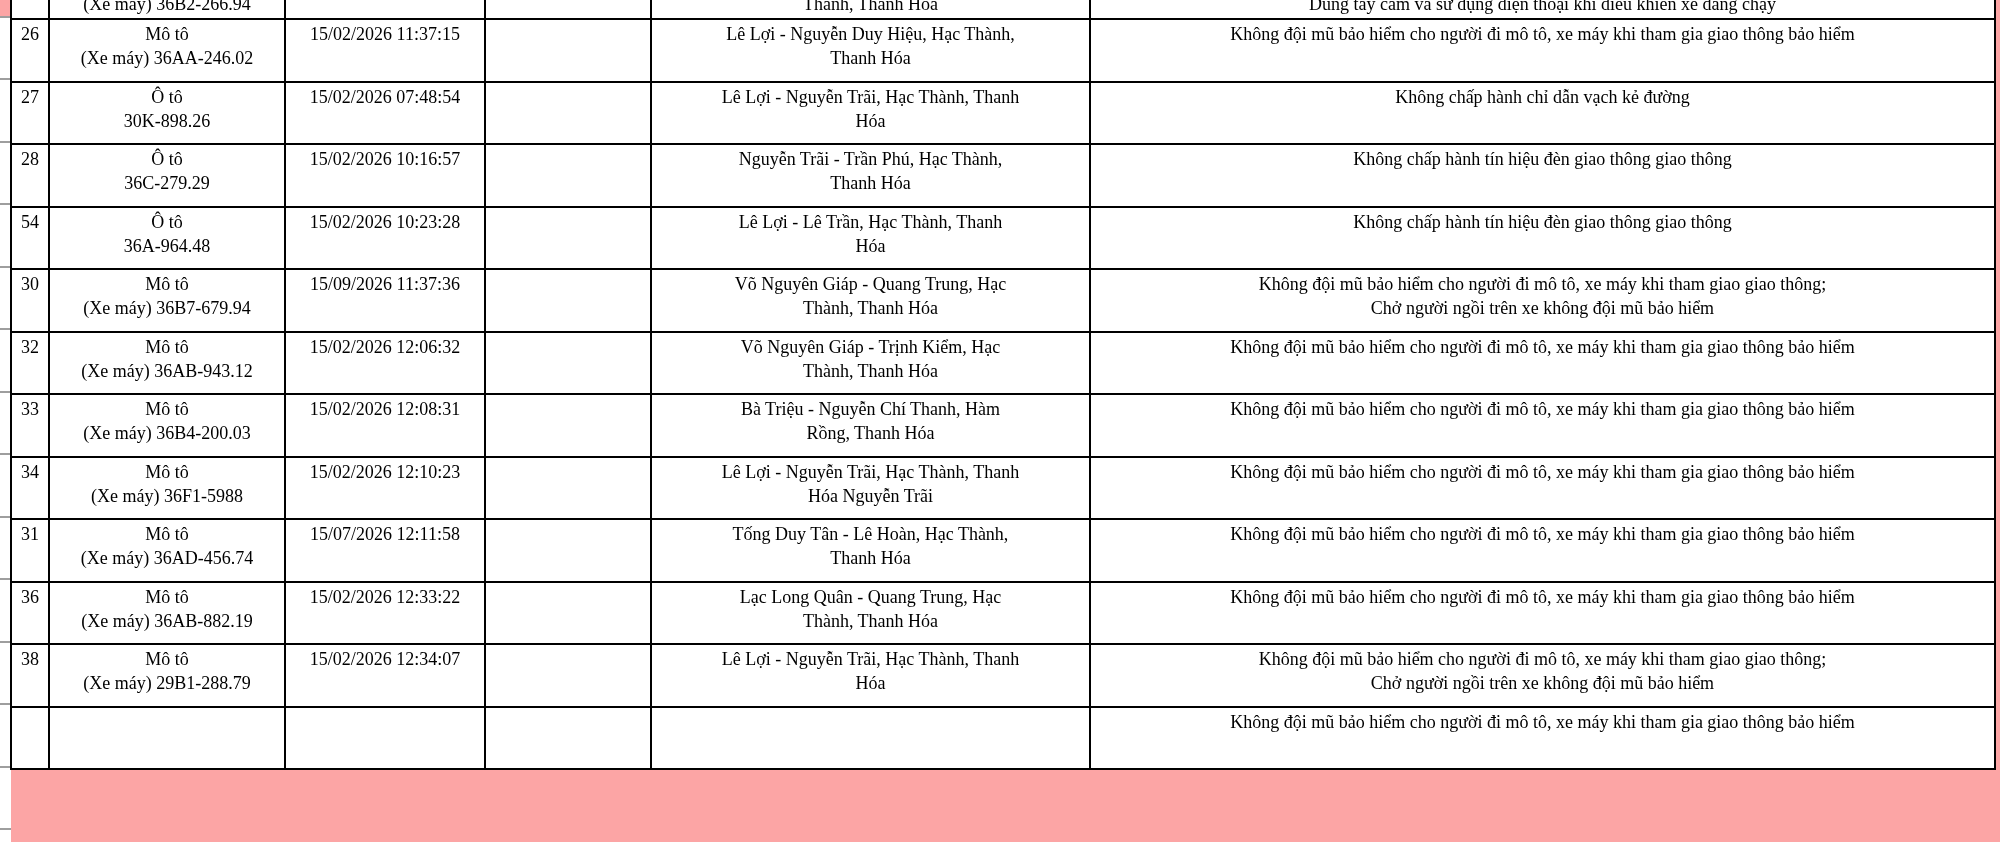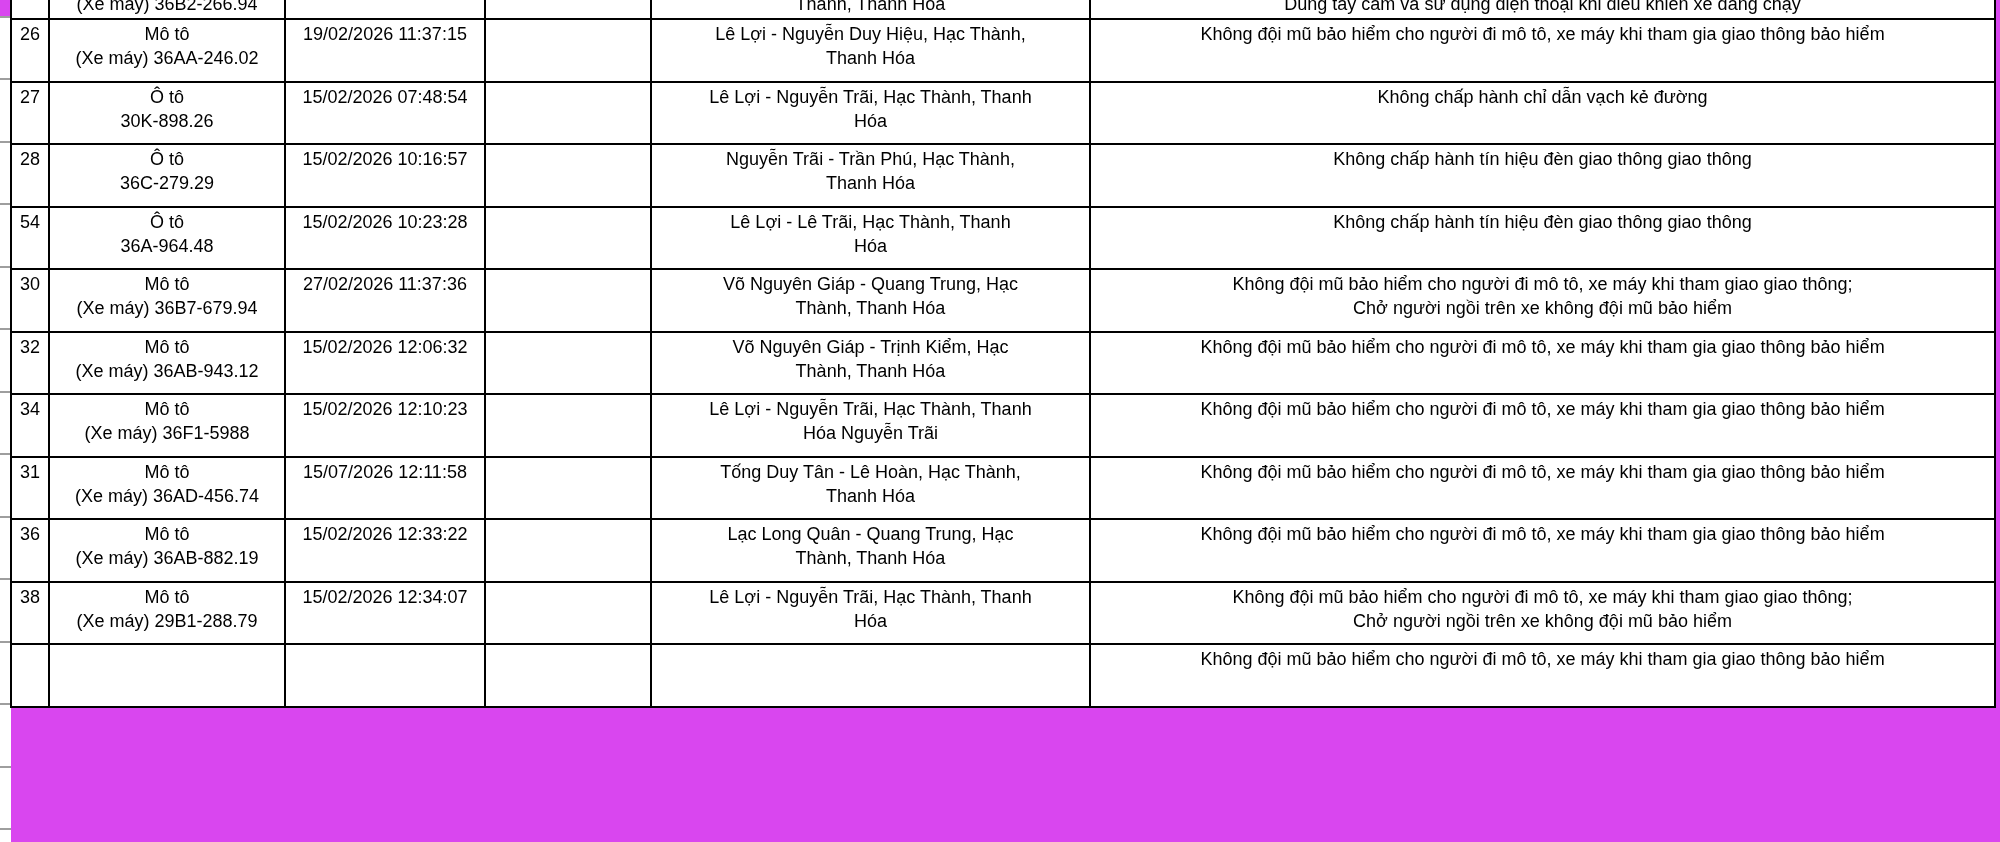--- a/index.html
+++ b/index.html
@@ -1,21 +1,21 @@
 <!DOCTYPE html>
 <html><head>
 <meta charset="utf-8">
 <style>
   html,body{margin:0;padding:0;background:#fff;}
   .viewport{
     position:relative;
     width:2000px;height:842px;
     overflow:hidden;
-    background:#d946ef;
-    font-family:Liberation Sans, sans-serif;
+    background:#fca5a5;
+    font-family:Liberation Serif, serif;
     color:#000;
   }
   
   .gutter{
     position:absolute;left:0;top:16px;width:11px;height:826px;
     background:repeating-linear-gradient(to bottom,#9e9e9e 0 2px,#ffffff 2px 62.5px);
   }
   table.viol{
     position:absolute;left:10px;top:-36px;
     border-collapse:collapse;table-layout:fixed;
@@ -67,21 +67,21 @@
         <td>
 Thành, Thanh Hóa</td>
         <td class="c-viol">
 Dùng tay cầm và sử dụng điện thoại khi điều khiển xe đang chạy</td>
       </tr>
 
       <tr class="r">
         <td>26</td>
         <td>Mô tô
 (Xe máy) 36AA-246.02</td>
-        <td>19/02/2026 11:37:15</td>
+        <td>15/02/2026 11:37:15</td>
         <td></td>
         <td>Lê Lợi - Nguyễn Duy Hiệu, Hạc Thành,
 Thanh Hóa</td>
         <td class="c-viol">Không đội mũ bảo hiểm cho người đi mô tô, xe máy khi tham gia giao thông bảo hiểm</td>
       </tr>
       <tr class="r">
         <td>27</td>
         <td>Ô tô
 30K-898.26</td>
         <td>15/02/2026 07:48:54</td>
@@ -99,43 +99,53 @@
         <td>Nguyễn Trãi - Trần Phú, Hạc Thành,
 Thanh Hóa</td>
         <td class="c-viol">Không chấp hành tín hiệu đèn giao thông giao thông</td>
       </tr>
       <tr class="r">
         <td>54</td>
         <td>Ô tô
 36A-964.48</td>
         <td>15/02/2026 10:23:28</td>
         <td></td>
-        <td>Lê Lợi - Lê Trãi, Hạc Thành, Thanh
+        <td>Lê Lợi - Lê Trần, Hạc Thành, Thanh
 Hóa</td>
         <td class="c-viol">Không chấp hành tín hiệu đèn giao thông giao thông</td>
       </tr>
       <tr class="r">
         <td>30</td>
         <td>Mô tô
 (Xe máy) 36B7-679.94</td>
-        <td>27/02/2026 11:37:36</td>
+        <td>15/09/2026 11:37:36</td>
         <td></td>
         <td>Võ Nguyên Giáp - Quang Trung, Hạc
 Thành, Thanh Hóa</td>
         <td class="c-viol">Không đội mũ bảo hiểm cho người đi mô tô, xe máy khi tham giao giao thông;
 Chở người ngồi trên xe không đội mũ bảo hiểm</td>
       </tr>
       <tr class="r">
         <td>32</td>
         <td>Mô tô
 (Xe máy) 36AB-943.12</td>
         <td>15/02/2026 12:06:32</td>
         <td></td>
         <td>Võ Nguyên Giáp - Trịnh Kiểm, Hạc
 Thành, Thanh Hóa</td>
+        <td class="c-viol">Không đội mũ bảo hiểm cho người đi mô tô, xe máy khi tham gia giao thông bảo hiểm</td>
+      </tr>
+      <tr class="r">
+        <td>33</td>
+        <td>Mô tô
+(Xe máy) 36B4-200.03</td>
+        <td>15/02/2026 12:08:31</td>
+        <td></td>
+        <td>Bà Triệu - Nguyễn Chí Thanh, Hàm
+Rồng, Thanh Hóa</td>
         <td class="c-viol">Không đội mũ bảo hiểm cho người đi mô tô, xe máy khi tham gia giao thông bảo hiểm</td>
       </tr>
       <tr class="r">
         <td>34</td>
         <td>Mô tô
 (Xe máy) 36F1-5988</td>
         <td>15/02/2026 12:10:23</td>
         <td></td>
         <td>Lê Lợi - Nguyễn Trãi, Hạc Thành, Thanh
 Hóa Nguyễn Trãi</td>

